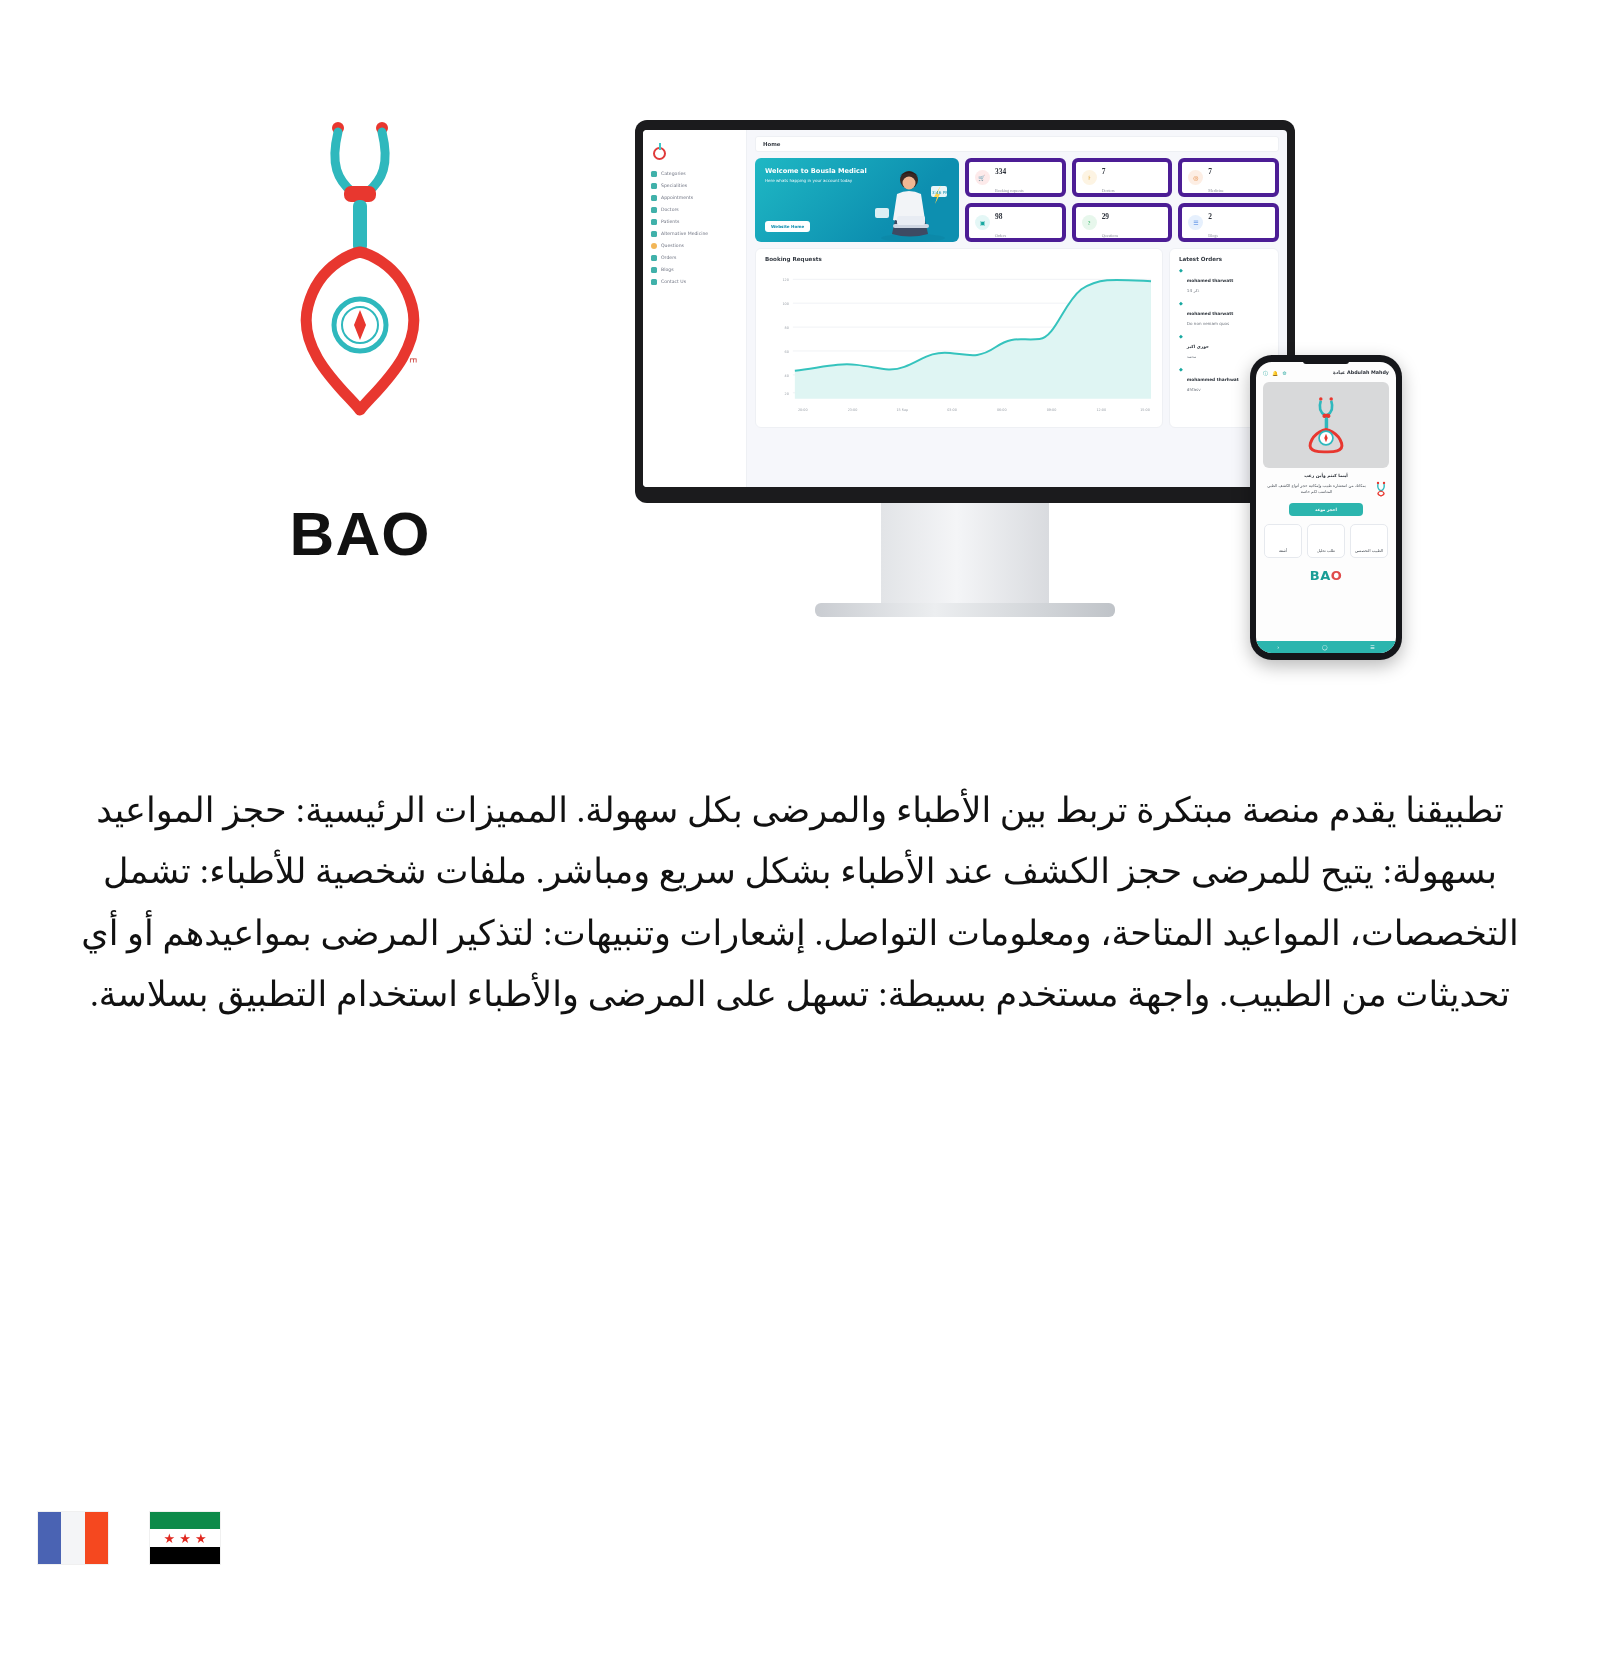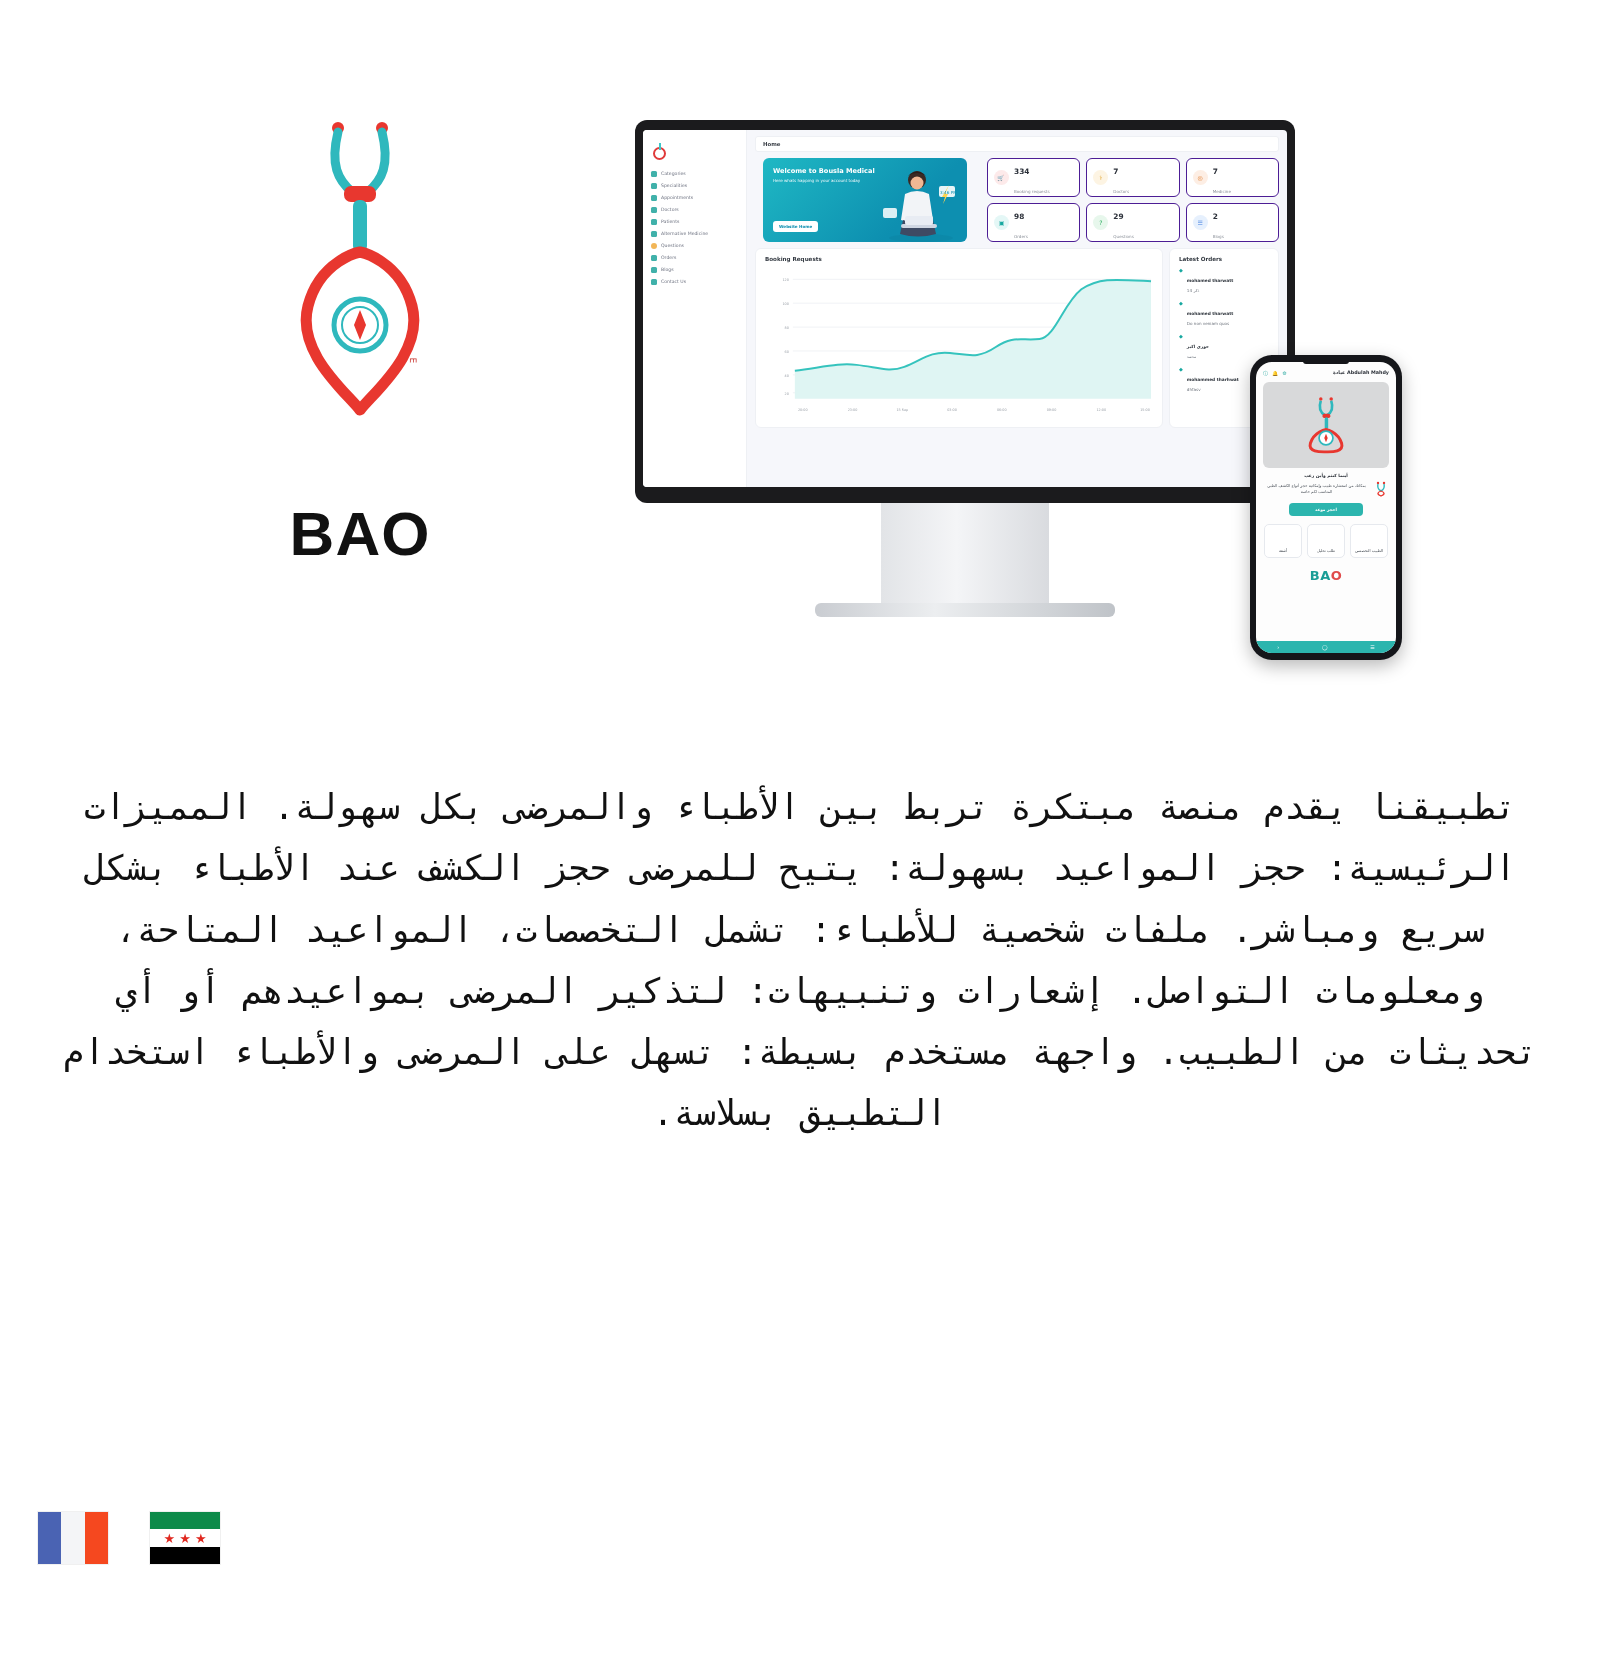--- a/index.html
+++ b/index.html
@@ -99,42 +99,43 @@
   }
   .side-item.q .side-ico{ background:#f0a93a; border-radius:50%; }
   .dash-main { flex:1; padding: 6px 8px; }
   .dash-topbar {
     height: 16px; background:#fff; border-radius:3px;
     display:flex; align-items:center; padding:0 8px;
     font-size:5.4px; color:#3c4149; font-weight:600;
     box-shadow: 0 0 0 1px #eef0f4 inset;
     margin-bottom: 6px;
   }
-  .hero-row { display:flex; gap:20px;margin-left:8px; }
+  .hero-row { display:flex; gap:6px; }
   .hero {
     width: 204px; height: 84px; border-radius: 6px;
     background: linear-gradient(135deg,#1fb8c4,#0d8fb0 70%);
     position:relative; overflow:hidden;
     padding: 9px 10px; color:#fff;
   }
   .hero h4 { margin:0; font-size:6.6px; font-weight:700; }
   .hero p { margin:3px 0 0; font-size:4.1px; line-height:1.5; opacity:.92; width: 92px;}
   .hero .btn {
     position:absolute; left:10px; bottom:10px;
     background:#fff; color:#0d8fb0; font-size:4.1px;
     padding:3px 6px; border-radius:3px; font-weight:700;
   }
   .hero-person {
     position:absolute; right:6px; bottom:0; width: 84px; height:78px;
   }
   .stats { flex:1; display:grid; grid-template-columns: 1fr 1fr 1fr; grid-gap:6px; }
   .stat {
-    background:#fff; border:1px solid #4c1d95; border-radius:6px;
+    background:#fff; border:4px solid #4c1d95; border-radius:6px;
     display:flex; align-items:center; gap:5px; padding:0 6px;
     height: 39px;
+    font-family: Liberation Serif, serif;
   }
   .stat .circ {
     width: 15px; height:15px; border-radius:50%;
     display:flex; align-items:center; justify-content:center;
     font-size:6px;
   }
   .c-red{ background:#fdeaea; color:#e04b4b;}
   .c-yel{ background:#fdf4e3; color:#e0a32b;}
   .c-org{ background:#fdeee4; color:#e07b2b;}
   .c-teal{ background:#e4f7f6; color:#18a8a0;}
@@ -221,21 +222,21 @@
   
   .desc {
     position: absolute;
     top: 745px; left: 0; right: 0;
     padding: 0 50px;
     font-size: 35px;
     line-height: 1.75;
     color: #111111;
     text-align: center;
     direction: rtl;
-    font-family: Liberation Mono, monospace;
+    font-family: Liberation Serif, serif;
   }
 
   
   .flags {
     position:absolute; left: 38px; bottom: 95px;
     display:flex; gap: 42px; direction: ltr;
   }
   .flag { width: 70px; height: 52px; box-shadow: 0 0 0 1px rgba(0,0,0,.06); }
   .flag-fr { display:flex; }
   .flag-fr i { display:block; flex:1; height:100%; }

